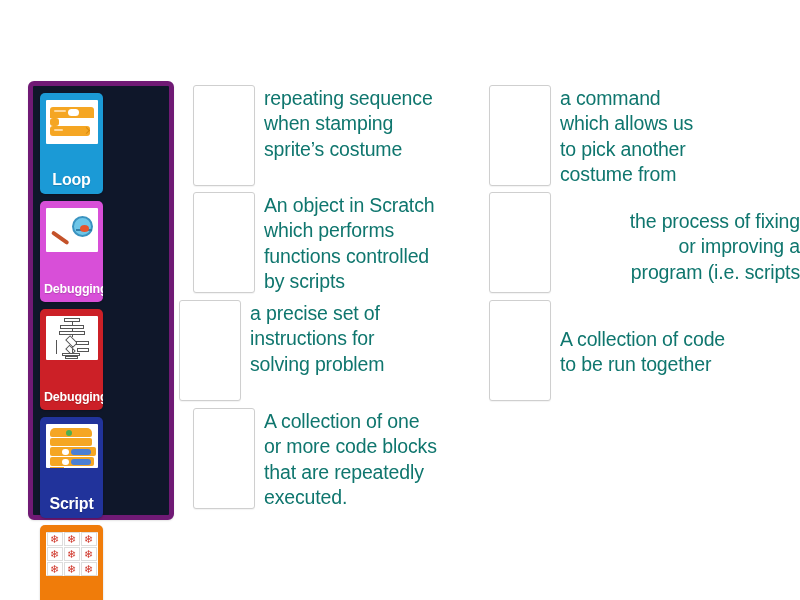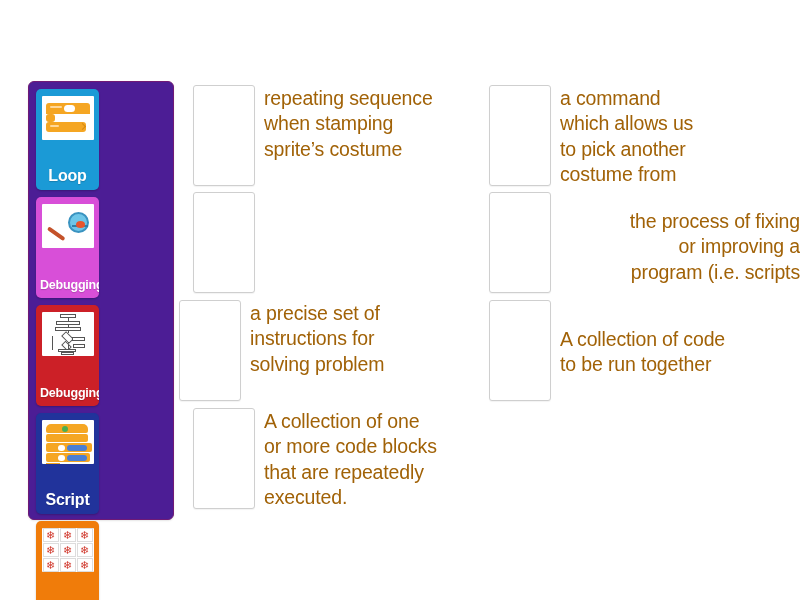--- a/index.html
+++ b/index.html
@@ -11,22 +11,22 @@
     font-family: "Liberation Sans", sans-serif;
     overflow: hidden;
   }
   #stage { position: relative; width: 800px; height: 600px; }
 
   
   .tile-tray {
     position: absolute;
     left: 28px; top: 81px;
     width: 146px; height: 439px;
-    background: #4c1d95;
-    border: 1px solid #701a75;
+    background: #0f172a;
+    border: 5px solid #701a75;
     border-radius: 6px;
     box-shadow: 0 1px 2px rgba(0,0,0,0.10);
     padding: 4px;
   }
   .tile-grid {
     display: flex; flex-wrap: wrap;
     align-content: flex-start;
     gap: 7px 7px;
     padding: 3px;
   }
@@ -69,21 +69,21 @@
     width: 62px; height: 101px;
     background: #ffffff;
     border: 1px solid #cfcfcf;
     border-radius: 3px;
     flex: none;
     box-shadow: 0 1px 1px rgba(0,0,0,0.05);
   }
   .deftext {
     font-size: 19.5px;
     line-height: 1.30;
-    color: #a16207;
+    color: #0f766e;
     margin-left: 9px;
     padding-top: 1px;
     letter-spacing: -0.15px;
     white-space: pre-line;
   }
   .col-mid .deftext { width: 225px; }
   .col-right .deftext { width: 240px; }
 
   
   
@@ -250,20 +250,24 @@
   </div>
 
   <div class="defrow col-mid" style="left:193px; top:85px;">
     <div class="dropbox"></div>
     <div class="deftext">repeating sequence
 when stamping
 sprite’s costume</div>
   </div>
   <div class="defrow col-mid" style="left:193px; top:192px;">
     <div class="dropbox"></div>
+    <div class="deftext">An object in Scratch
+which performs
+functions controlled
+by scripts</div>
   </div>
   <div class="defrow col-mid" style="left:179px; top:300px;">
     <div class="dropbox"></div>
     <div class="deftext">a precise set of
 instructions for
 solving problem</div>
   </div>
   <div class="defrow col-mid" style="left:193px; top:408px;">
     <div class="dropbox"></div>
     <div class="deftext">A collection of one

